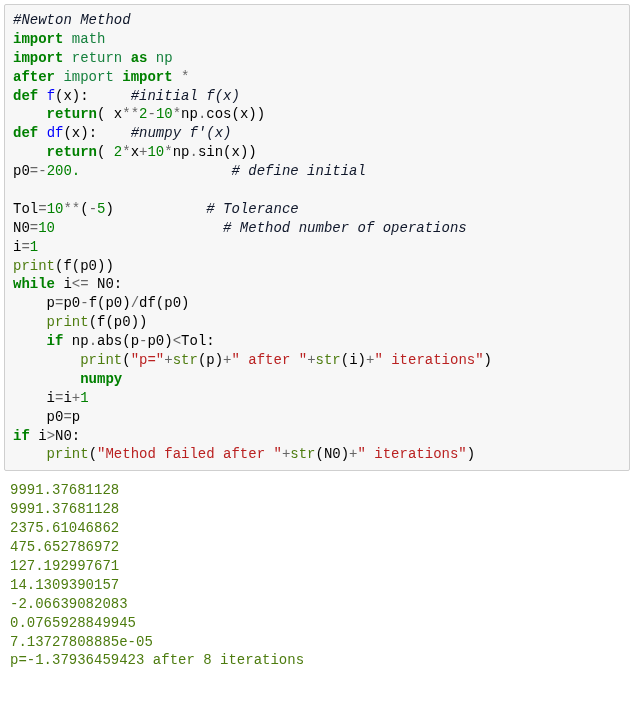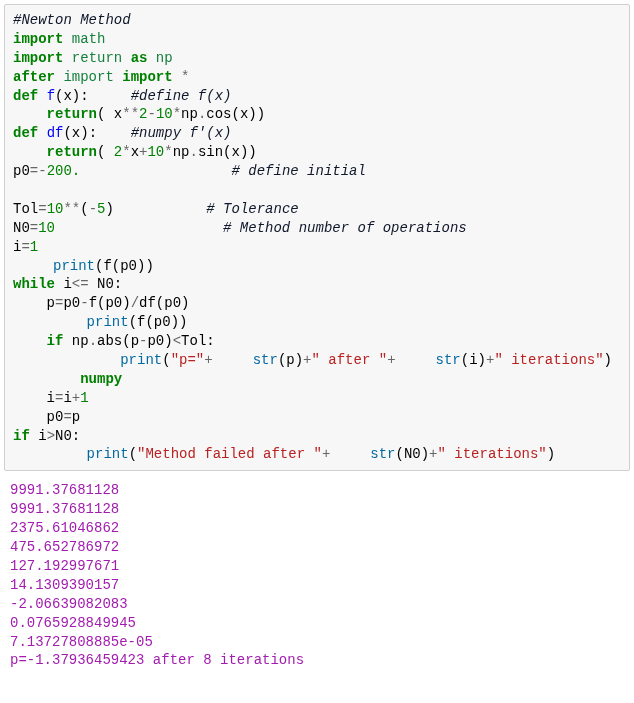--- a/index.html
+++ b/index.html
@@ -14,40 +14,40 @@
     font-size:14px;
     line-height:1.35;
     white-space:pre;
     color:#000;
   }
   .output{
     font-family:"Courier New",Courier,monospace;
     font-size:14px;
     line-height:1.35;
     white-space:pre;
-    color:#a21caf;
+    color:#4d7c0f;
     padding:6px 26px 10px 10px;
   }
   .c-comment{color:#0f172a;font-style:italic;}
   .c-kw{color:#008000;font-weight:bold;text-align:right;}
   .c-name{color:#15803d;}
   .c-op{color:#666666;}
   .c-num{color:#008000;}
   .c-str{color:#BA2121;}
   .c-func{color:#0000FF;}
-  .c-builtin{color:#0369a1;margin-left:40px;}
+  .c-builtin{color:#4d7c0f;}
 </style>
 </head>
 <body>
 
 <div class="code-cell"><span><span class="c-comment">#Newton Method</span></span>
 <span><span class="c-kw">import</span><span class="c-name"> math</span></span>
 <span><span class="c-kw">import</span><span class="c-name"> return </span><span class="c-kw">as</span><span class="c-name"> np</span></span>
 <span><span class="c-kw">after</span><span class="c-name"> import </span><span class="c-kw">import</span><span> </span><span class="c-op">*</span></span>
-<span><span class="c-kw">def</span><span> </span><span class="c-func">f</span><span>(x):     </span><span class="c-comment">#define f(x)</span></span>
+<span><span class="c-kw">def</span><span> </span><span class="c-func">f</span><span>(x):     </span><span class="c-comment">#initial f(x)</span></span>
 <span><span>    </span><span class="c-kw">return</span><span>( x</span><span class="c-op">**</span><span class="c-num">2</span><span class="c-op">-</span><span class="c-num">10</span><span class="c-op">*</span><span>np</span><span class="c-op">.</span><span>cos(x))</span></span>
 <span><span class="c-kw">def</span><span> </span><span class="c-func">df</span><span>(x):    </span><span class="c-comment">#numpy f'(x)</span></span>
 <span><span>    </span><span class="c-kw">return</span><span>( </span><span class="c-num">2</span><span class="c-op">*</span><span>x</span><span class="c-op">+</span><span class="c-num">10</span><span class="c-op">*</span><span>np</span><span class="c-op">.</span><span>sin(x))</span></span>
 <span><span>p0</span><span class="c-op">=-</span><span class="c-num">200.</span><span>                  </span><span class="c-comment"># define initial</span></span>
 <span><span></span></span>
 <span><span>Tol</span><span class="c-op">=</span><span class="c-num">10</span><span class="c-op">**</span><span>(</span><span class="c-op">-</span><span class="c-num">5</span><span>)</span><span>           </span><span class="c-comment"># Tolerance</span></span>
 <span><span>N0</span><span class="c-op">=</span><span class="c-num">10</span><span>                    </span><span class="c-comment"># Method number of operations</span></span>
 <span><span>i</span><span class="c-op">=</span><span class="c-num">1</span></span>
 <span><span class="c-builtin">print</span><span>(f(p0))</span></span>
 <span><span class="c-kw">while</span><span> i</span><span class="c-op">&lt;=</span><span> N0:</span></span>

